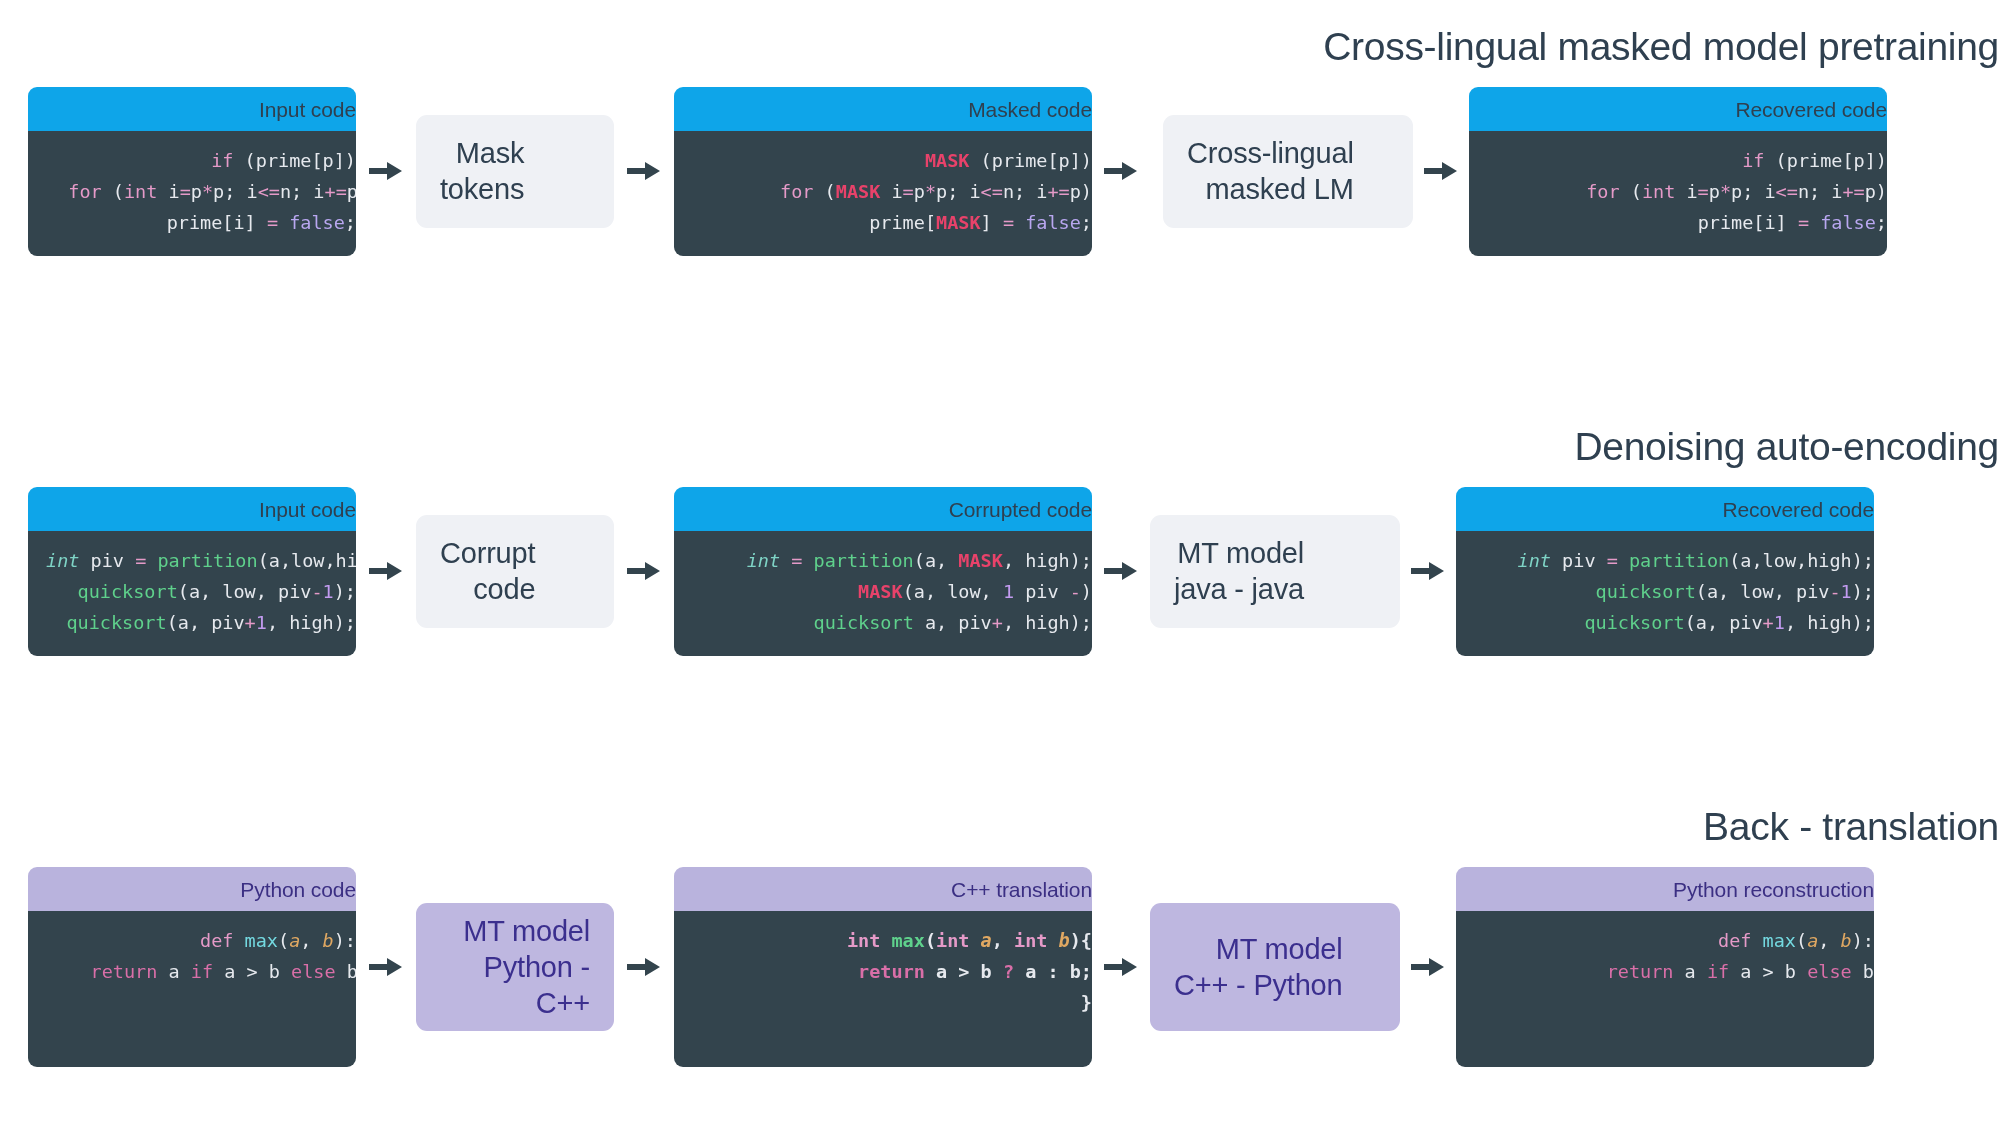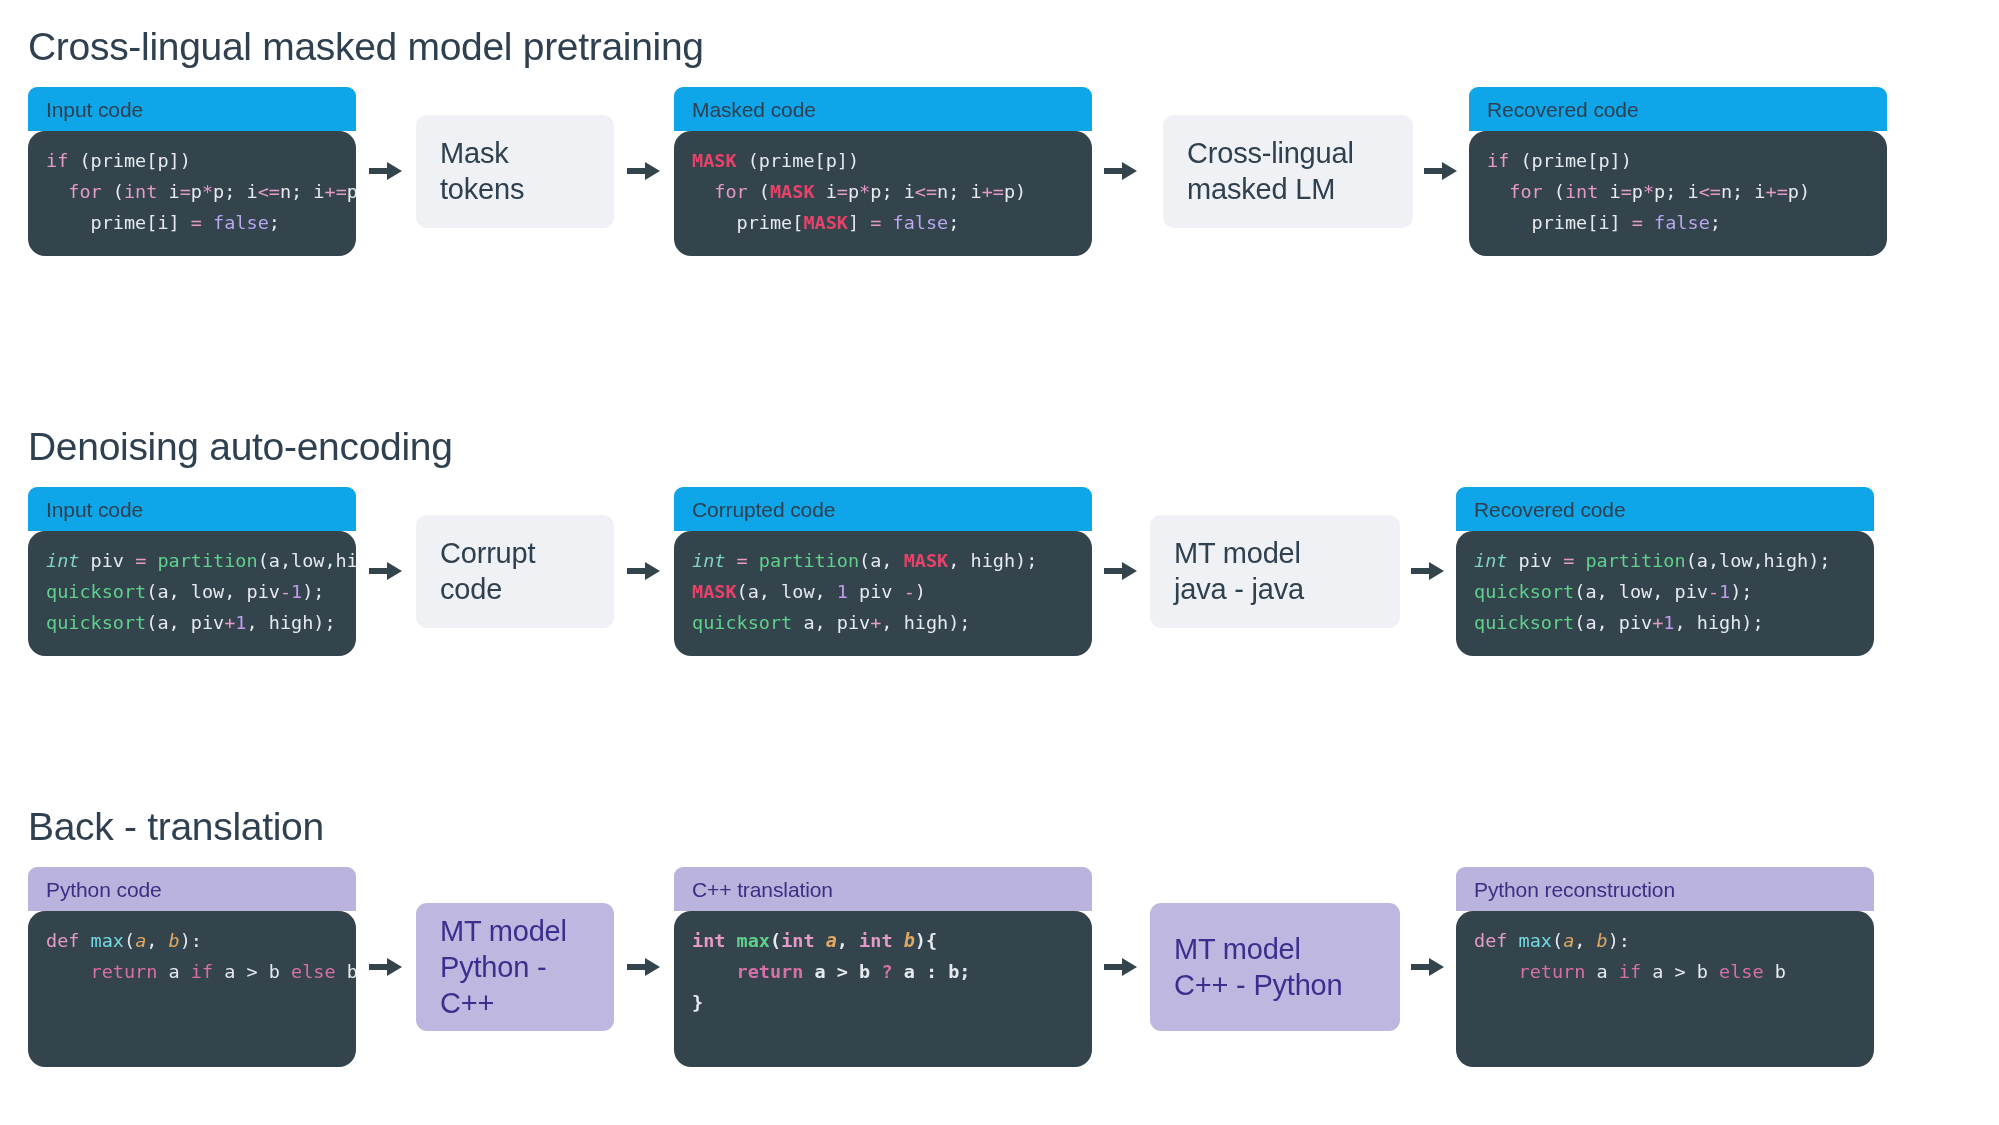--- a/index.html
+++ b/index.html
@@ -14,20 +14,21 @@
     color: #2e3d47;
     overflow: hidden;
   }
 
   .page {
     position: relative;
     width: 1999px;
     height: 1125px;
     box-sizing: border-box;
     padding: 26px 0 16px 0;
+    text-align: right;
   }
 
   .section {
     position: relative;
   }
   .section + .section { margin-top: 0; }
 
   .section-title {
     font-size: 39px;
     font-weight: 400;
@@ -60,21 +61,20 @@
     letter-spacing: -0.1px;
   }
   .card-body {
     background: #33444d;
     padding: 14px 0 14px 0;
     font-family: "DejaVu Sans Mono", monospace;
     font-size: 18.5px;
     line-height: 31px;
     white-space: pre;
     color: #e6e9ee;
-    border-radius: 17px;
   }
   .card-body .ln { padding-left: 18px; }
 
   
   .card.purple .card-header {
     background: #b9b3dd;
     color: #3b2f83;
   }
 
   

